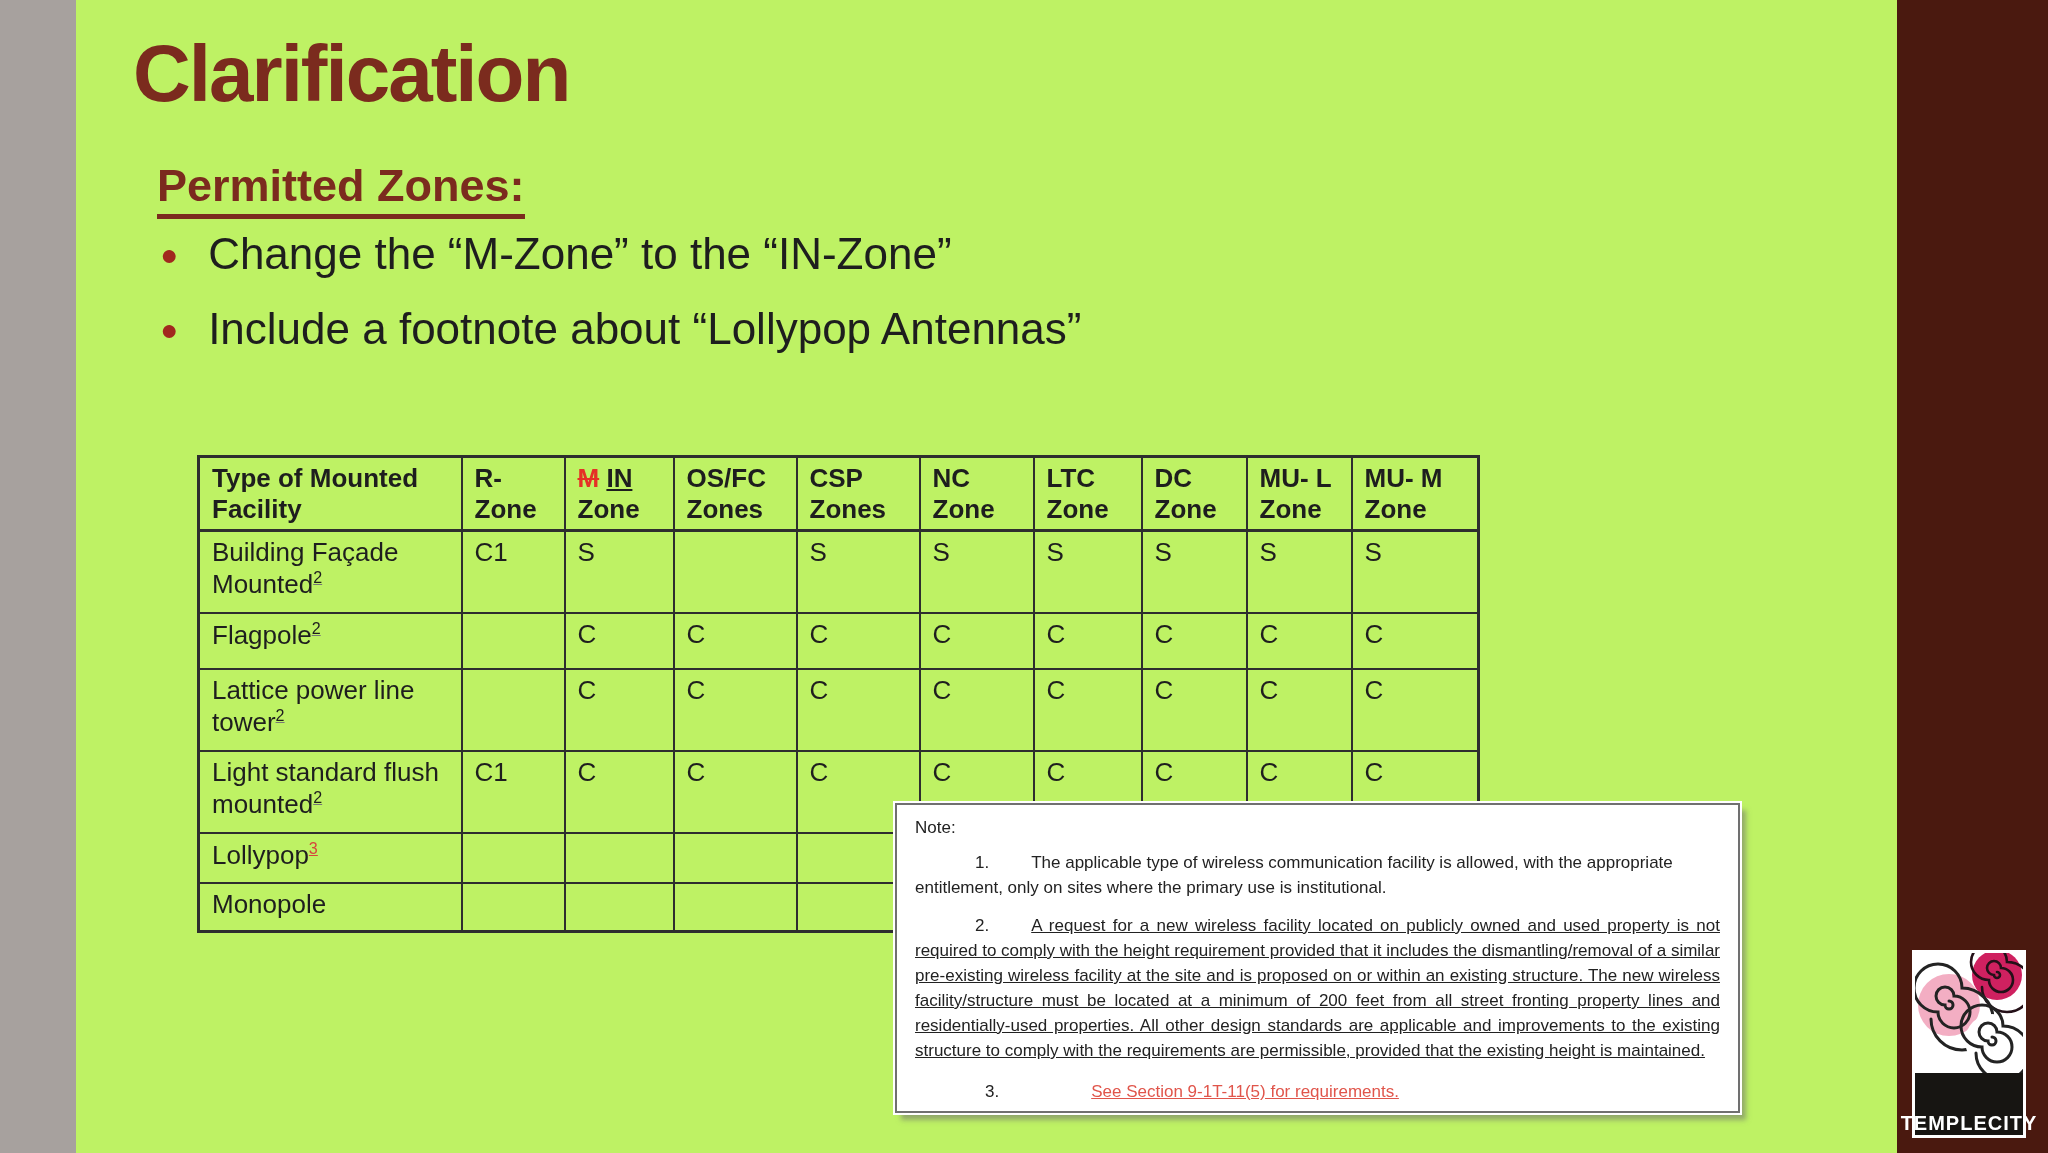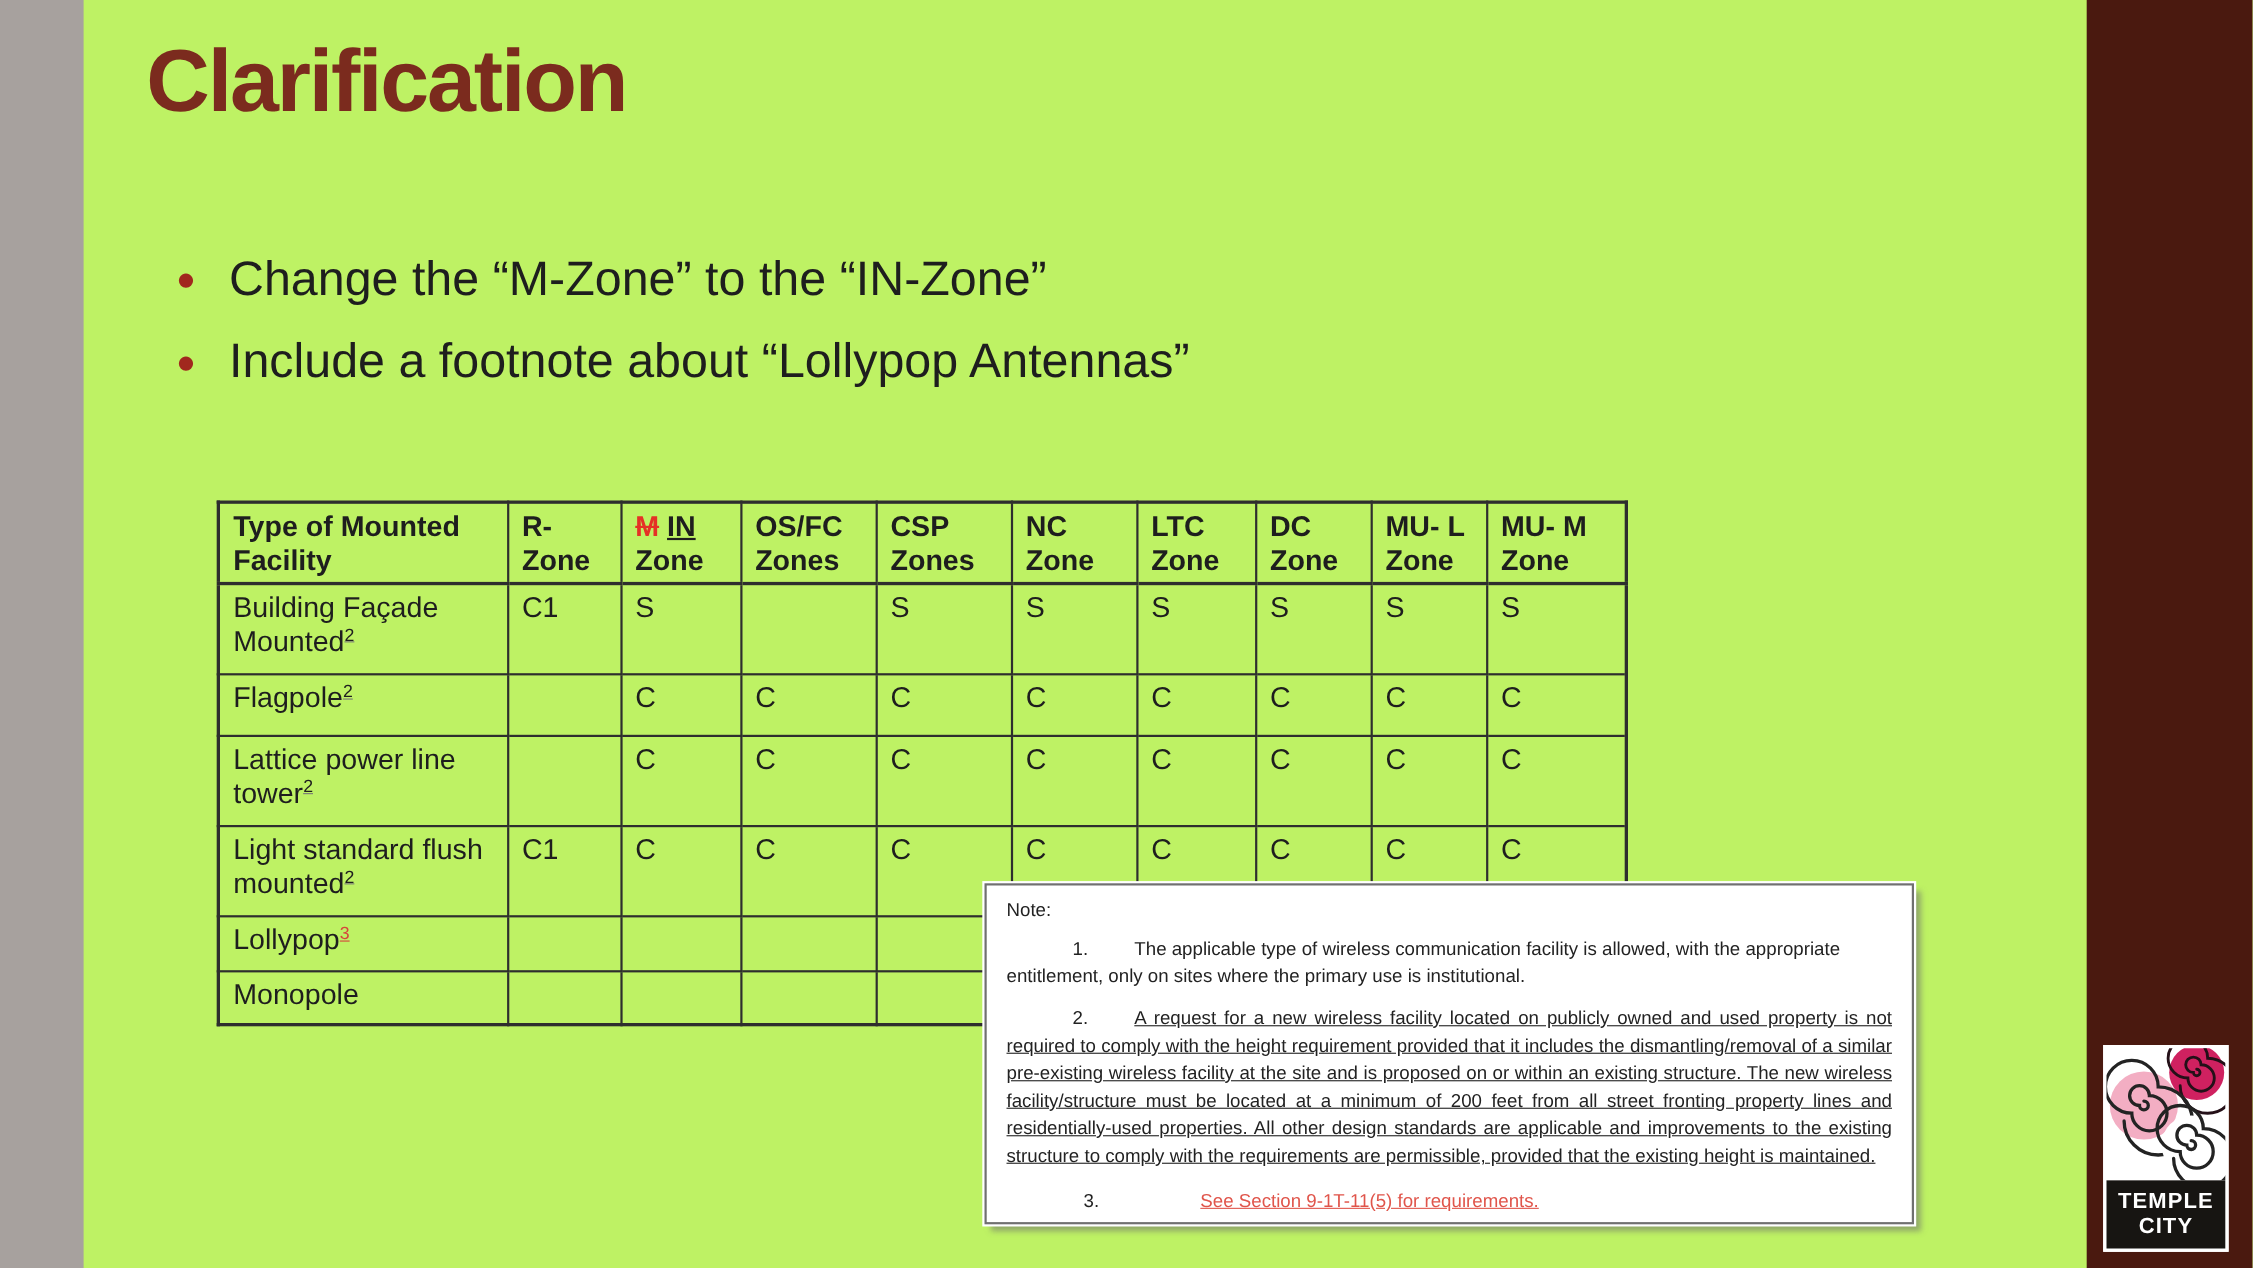--- a/index.html
+++ b/index.html
@@ -66,32 +66,33 @@
   .fn-item.red-underline .fn-num{margin-right:92px;}
   .fn-item.red-underline .fn-text{color:#e0554b;text-decoration:underline;}
 
   .logo{
     position:absolute;left:1912px;top:950px;width:108px;height:182px;
     border:3px solid #ffffff;background:#ffffff;box-sizing:content-box;
   }
   .logo-flowers{width:108px;height:120px;display:block;}
   .logo-label{
     width:108px;height:62px;background:#171512;color:#ffffff;
-    display:flex;flex-direction:column;align-items:center;justify-content:center;
+    display:flex;flex-direction:row;align-items:flex-end;justify-content:center;
     font-weight:bold;font-size:20px;line-height:23px;letter-spacing:1px;text-align:center;
   }
 </style>
 </head>
 <body>
 
 <div class="stage">
   <div class="strip-left"></div>
   <div class="sidebar-right"></div>
 
   <div class="slide-title">Clarification</div>
+  <div class="subtitle">Permitted Zones:</div>
 
   <ul class="bullets">
     <li>
       <span class="bullet-dot">●</span>
       <span>Change the “M-Zone” to the “IN-Zone”</span>
     </li>
     <li>
       <span class="bullet-dot">●</span>
       <span>Include a footnote about “Lollypop Antennas”</span>
     </li>

